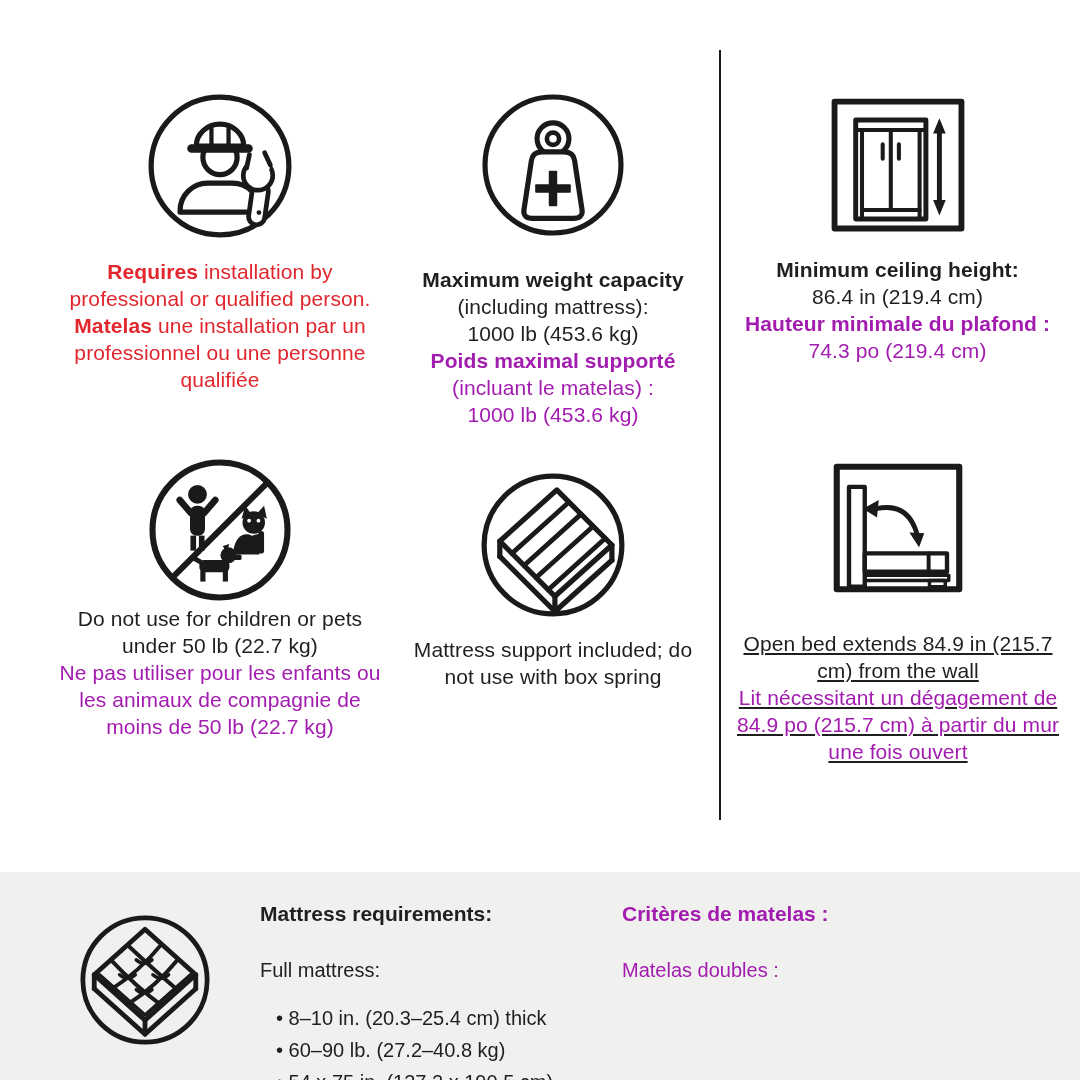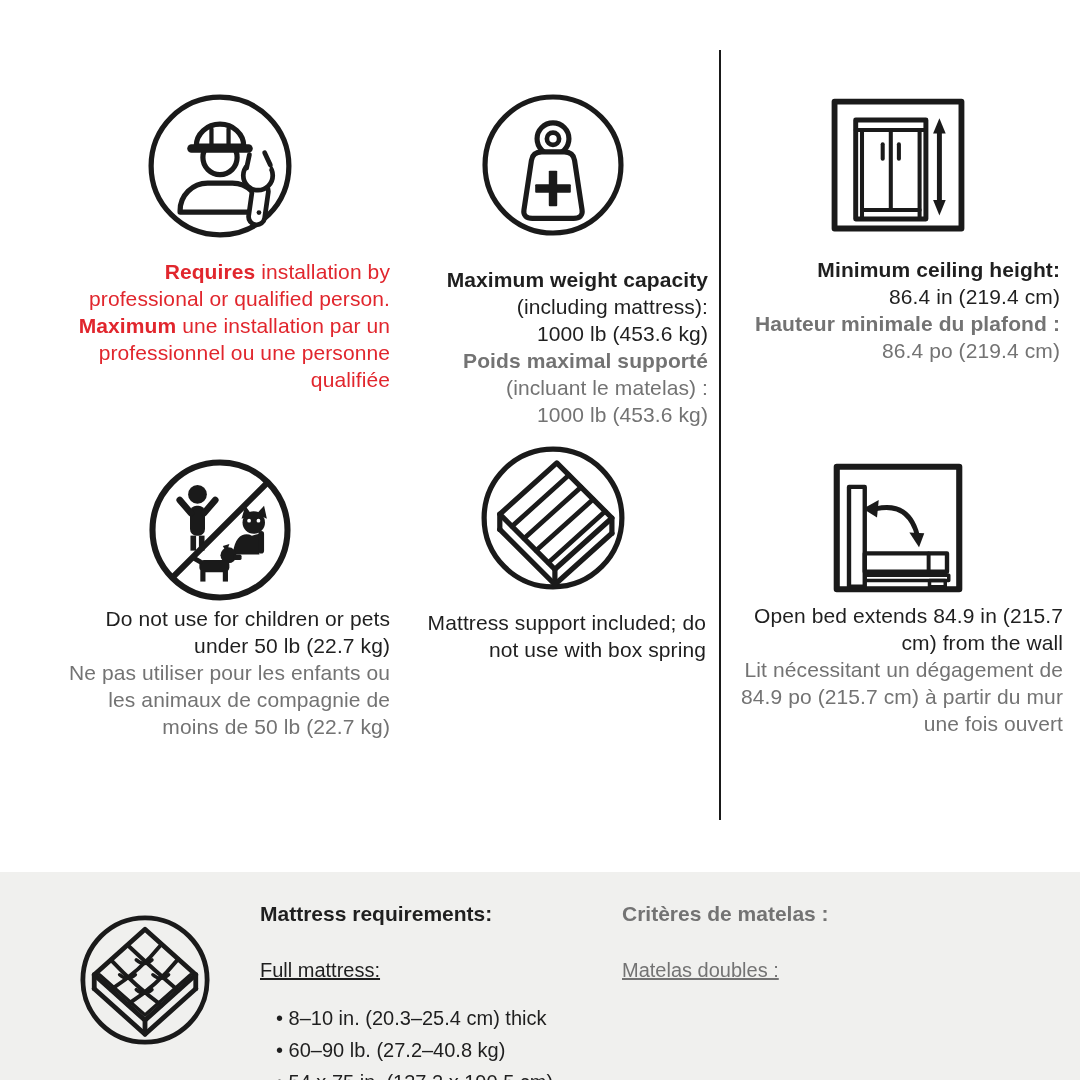--- a/index.html
+++ b/index.html
@@ -1,28 +1,28 @@
 <!DOCTYPE html>
 <html><head>
 <meta charset="utf-8">
 <style>
   html,body{margin:0;padding:0;background:#fff;}
   .canvas{position:relative;width:1080px;height:1080px;background:#ffffff;overflow:hidden;
           font-family:"Liberation Sans",sans-serif;color:#1f1f1f;}
-  .cell{position:absolute;text-align:right;}
+  .cell{position:absolute;text-align:center;}
   .ic{display:block;margin:0 auto;}
   .txt{font-size:21px;line-height:27px;letter-spacing:.1px;}
   .b{font-weight:bold;}
   .red{color:#e1262d;}
-  .gray{color:#737373;}
+  .gray{color:#a21caf;}
   .divider{position:absolute;left:719px;top:50px;width:2px;height:770px;background:#1a1a1a;}
   .band{position:absolute;left:0;top:872px;width:1080px;height:296px;background:#f0f0ee;}
   .band .block{position:absolute;top:30px;text-align:left;font-size:20px;line-height:32px;}
   .band .title{font-size:21px;font-weight:bold;line-height:24px;}
-  .band .sub{margin-top:28px;text-decoration:underline;}
+  .band .sub{margin-top:28px;}
   .band ul{margin:16px;padding:0;list-style:none;}
   .band li::before{content:"• ";}
   svg .ln{fill:none;stroke:#1a1a1a;stroke-width:5.5;stroke-linecap:round;stroke-linejoin:round;}
   svg .fw{fill:#ffffff;}
   svg .fb{fill:#1a1a1a;stroke:none;}
 </style>
 </head>
 <body>
 
 <div class="canvas">
@@ -42,21 +42,21 @@
         <rect class="fw" x="112" y="98" width="17" height="44" rx="8.5" stroke-width="5" transform="rotate(8 120 120)"></rect>
         <circle class="fw" cx="120" cy="90" r="15.5" stroke-width="5"></circle>
         <polygon class="fw" points="106,68 136,64 132,84 110,86" stroke="none"></polygon>
         <line x1="108" y1="82" x2="111" y2="68" stroke-width="5"></line>
         <line x1="133" y1="79" x2="127" y2="66" stroke-width="5"></line>
         <circle class="fb" cx="121" cy="129" r="2.5"></circle>
       </g>
     </svg>
     <div class="txt red" style="margin-top:16px;">
       <div><span class="b">Requires</span><span> installation by professional or qualified person.</span></div>
-      <div><span class="b">Maximum</span><span> une installation par un professionnel ou une personne qualifiée</span></div>
+      <div><span class="b">Matelas</span><span> une installation par un professionnel ou une personne qualifiée</span></div>
     </div>
   </section>
 
   <section class="cell" style="left:398px;top:90px;width:310px;">
     <svg class="ic" viewBox="0 0 160 160" width="150" height="150">
       <g class="ln">
         <circle cx="80" cy="80" r="72.5"></circle>
         <circle class="fw" cx="80" cy="52" r="17"></circle>
         <path class="fw" d="M68,66 h24 c6,0 10,3 11,9 l8,53 c1,6 -3,9 -9,9 H58 c-6,0 -10,-3 -9,-9 l8,-53 c1,-6 5,-9 11,-9 z"></path>
         <circle cx="80" cy="52" r="6.5" stroke-width="5"></circle>
@@ -88,21 +88,21 @@
         <line x1="40" y1="130" x2="104" y2="130" stroke-width="4.5"></line>
         <line x1="126" y1="42" x2="126" y2="122" stroke-width="5.5"></line>
         <polygon class="fb" points="126,28 119,45 133,45"></polygon>
         <polygon class="fb" points="126,136 119,119 133,119"></polygon>
       </g>
     </svg>
     <div class="txt" style="margin-top:19px;">
       <div class="b">Minimum ceiling height:</div>
       <div>86.4 in (219.4 cm)</div>
       <div class="b gray">Hauteur minimale du plafond :</div>
-      <div class="gray">86.4 po (219.4 cm)</div>
+      <div class="gray">74.3 po (219.4 cm)</div>
     </div>
   </section>
 
   <section class="cell" style="left:50px;top:455px;width:340px;">
     <svg class="ic" viewBox="0 0 160 160" width="150" height="150">
       <g class="ln">
         <circle cx="80" cy="80" r="72" stroke-width="6.5"></circle>
         <circle class="fb" cx="56" cy="42" r="10"></circle>
         <rect class="fb" x="48" y="54" width="16" height="32" rx="7"></rect>
         <line x1="49" y1="62" x2="37" y2="48" stroke-width="7"></line>
@@ -125,21 +125,21 @@
         <line x1="59" y1="114" x2="52" y2="110" stroke-width="5"></line>
         <line x1="31" y1="129" x2="129" y2="31" stroke-width="6.5"></line>
       </g>
     </svg>
     <div class="txt" style="">
       <div>Do not use for children or pets under 50 lb (22.7 kg)</div>
       <div class="gray">Ne pas utiliser pour les enfants ou les animaux de compagnie de moins de 50 lb (22.7 kg)</div>
     </div>
   </section>
 
-  <section class="cell" style="left:400px;top:442px;width:306px;">
+  <section class="cell" style="left:400px;top:469px;width:306px;">
     <svg class="ic" viewBox="0 0 160 160" width="152" height="152">
       <g class="ln">
         <circle cx="80" cy="80" r="72.5"></circle>
         <path d="M24,76 L84,22 L142,80 L82,134 z"></path>
         <line x1="24" y1="76" x2="24" y2="92"></line>
         <line x1="82" y1="134" x2="82" y2="150"></line>
         <line x1="142" y1="80" x2="142" y2="96"></line>
         <path d="M24,92 L82,150 L142,96"></path>
         <line x1="36.8" y1="88.8" x2="96.8" y2="34.8" stroke-width="5"></line>
         <line x1="49.5" y1="101.5" x2="109.5" y2="47.5" stroke-width="5"></line>
@@ -159,21 +159,21 @@
         <rect x="24" y="33" width="18" height="114" stroke-width="5"></rect>
         <rect x="42" y="109" width="94" height="21" stroke-width="5"></rect>
         <line x1="115" y1="109" x2="115" y2="130" stroke-width="4.5"></line>
         <rect x="42" y="134" width="96" height="6" stroke-width="4"></rect>
         <rect x="116" y="140" width="18" height="7" stroke-width="4"></rect>
         <path d="M55,58 Q92,50 102,88" stroke-width="5.5"></path>
         <polygon class="fb" points="40,58 58,48 56,68"></polygon>
         <polygon class="fb" points="104,102 93,85 110,86"></polygon>
       </g>
     </svg>
-    <div class="txt" style="margin-top:4px;">
+    <div class="txt" style="margin-top:32px;text-decoration:underline;">
       <div>Open bed extends 84.9 in (215.7 cm) from the wall</div>
       <div class="gray">Lit nécessitant un dégagement de 84.9 po (215.7 cm) à partir du mur une fois ouvert</div>
     </div>
   </section>
 
   <div class="band">
     <svg style="position:absolute;left:75px;top:38px;" viewBox="0 0 160 160" width="140" height="140">
       <g class="ln" stroke-width="5">
         <circle cx="80" cy="80" r="71"></circle>
         <path d="M22,74 L80,22 L138,74 L80,126 z"></path>

